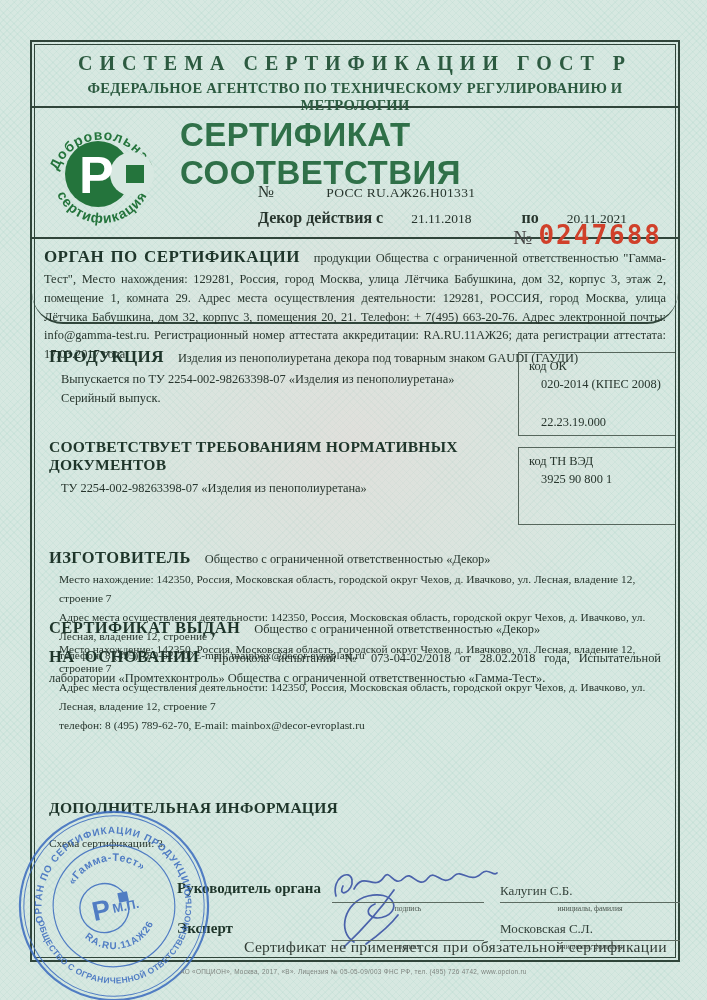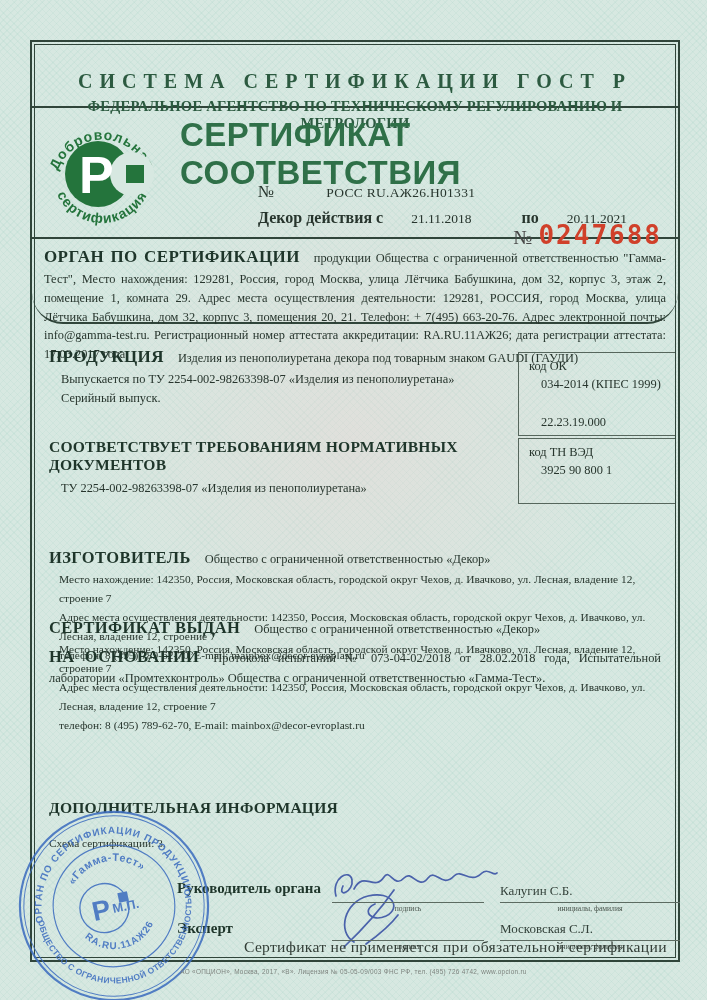--- a/index.html
+++ b/index.html
@@ -9,21 +9,21 @@
     font-family:"Liberation Serif",serif;color:#27352d;
     background:
       radial-gradient(ellipse 55% 38% at 50% 44%, rgba(238,210,210,.38), rgba(238,210,210,0) 72%),
       repeating-linear-gradient(45deg, rgba(130,195,178,.10) 0 1px, rgba(130,195,178,0) 1px 5px),
       repeating-linear-gradient(-45deg, rgba(130,195,178,.10) 0 1px, rgba(130,195,178,0) 1px 5px),
       #d7e8e1;
   }
   .frame{position:absolute;left:30px;top:40px;width:646px;height:918px;border:2px solid #30453a;}
   .frame-inner{position:absolute;inset:2px;border:1px solid #30453a;pointer-events:none;}
   
-  .sec-header{position:absolute;left:0;right:0;top:0;height:66px;border-bottom:2px solid #30453a;text-align:center;padding-top:28px;box-sizing:border-box;color:#2c5a40;}
+  .sec-header{position:absolute;left:0;right:0;top:0;height:66px;border-bottom:2px solid #30453a;text-align:center;padding-top:10px;box-sizing:border-box;color:#2c5a40;}
   .hdr1{font-size:20px;font-weight:bold;letter-spacing:7px;}
   .hdr2{font-size:14.6px;font-weight:bold;letter-spacing:.2px;margin-top:5px;color:#2c5a40;}
   
   .sec-title{position:absolute;left:0;right:0;top:66px;height:129px;border-bottom:2px solid #30453a;}
   .logo{position:absolute;left:8px;top:3px;width:124px;height:124px;}
   .big-title{position:absolute;left:148px;top:8px;font-family:"Liberation Sans",sans-serif;font-size:33px;font-weight:bold;letter-spacing:.5px;color:#2f7048;}
   .row-no{position:absolute;left:226px;top:74px;font-size:17px;}
   .row-no .val{font-size:13.5px;margin-left:52px;letter-spacing:.3px;text-align:right;}
   .row-valid{position:absolute;left:226px;top:101px;font-size:16px;}
   .row-valid b{font-weight:bold;}
@@ -39,21 +39,21 @@
   .para{margin:0;text-align:justify;font-size:12.4px;line-height:1.52;}
   .h-inline{font-size:17px;font-weight:bold;letter-spacing:.4px;padding-right:14px;color:#1e352a;}
   .h-inline-sm{font-size:16.5px;font-weight:bold;letter-spacing:.4px;padding-right:14px;color:#1e352a;}
   
   .sec-product{position:absolute;left:0;right:0;top:282px;height:113px;padding:20px 17px;box-sizing:border-box;}
   .prod-line{font-size:12.4px;line-height:1.55;margin-left:12px;}
   .codebox{position:absolute;right:3px;width:157px;border:1px solid #56665c;border-right:none;box-sizing:border-box;padding:5px 4px 4px 10px;font-size:12.4px;line-height:1.45;background:transparent;}
   .codebox .ind{margin-left:12px;}
   #codebox-ok{top:310px;height:84px;}
   #codebox-ok .gap{margin-top:20px;}
-  #codebox-tn{top:396px;height:66px;}
+  #codebox-tn{top:405px;height:78px;}
   
   .sec-compliance{position:absolute;left:17px;top:396px;width:480px;}
   .h-block{font-size:15.6px;font-weight:bold;letter-spacing:.2px;color:#1e352a;}
   .comp-line{font-size:12.4px;margin:7px 0 0 12px;}
   
   .sec-manufacturer{position:absolute;left:17px;right:17px;top:503px;}
   .sec-issued{position:absolute;left:17px;right:17px;top:573px;}
   .addr{font-size:11.4px;line-height:1.66;margin-left:10px;}
   .subject{font-size:12.4px;}
   
@@ -120,21 +120,21 @@
       <p class="para"><span class="h-inline">ОРГАН ПО СЕРТИФИКАЦИИ</span><span>продукции Общества с ограниченной ответственностью "Гамма-Тест", Место нахождения: 129281, Россия, город Москва, улица Лётчика Бабушкина, дом 32, корпус 3, этаж 2, помещение 1, комната 29. Адрес места осуществления деятельности: 129281, РОССИЯ, город Москва, улица Лётчика Бабушкина, дом 32, корпус 3, помещения 20, 21. Телефон: + 7(495) 663-20-76. Адрес электронной почты: info@gamma-test.ru. Регистрационный номер аттестата аккредитации: RA.RU.11АЖ26; дата регистрации аттестата: 17.03.2017 года.</span></p>
     </div>
 
     <div class="sec-product">
       <p class="para"><span class="h-inline">ПРОДУКЦИЯ</span><span>Изделия из пенополиуретана декора под товарным знаком GAUDI (ГАУДИ)</span></p>
       <div class="prod-line">Выпускается по ТУ 2254-002-98263398-07 «Изделия из пенополиуретана»</div>
       <div class="prod-line">Серийный выпуск.</div>
     </div>
     <div class="codebox" id="codebox-ok">
       <div>код ОК</div>
-      <div class="ind">034-2014 (КПЕС 1999)</div>
+      <div class="ind">020-2014 (КПЕС 2008)</div>
       <div class="ind gap">22.23.19.000</div>
     </div>
 
     <div class="sec-compliance">
       <div class="h-block">СООТВЕТСТВУЕТ ТРЕБОВАНИЯМ НОРМАТИВНЫХ ДОКУМЕНТОВ</div>
       <div class="comp-line">ТУ 2254-002-98263398-07 «Изделия из пенополиуретана»</div>
     </div>
     <div class="codebox" id="codebox-tn">
       <div>код ТН ВЭД</div>
       <div class="ind">3925 90 800 1</div>

